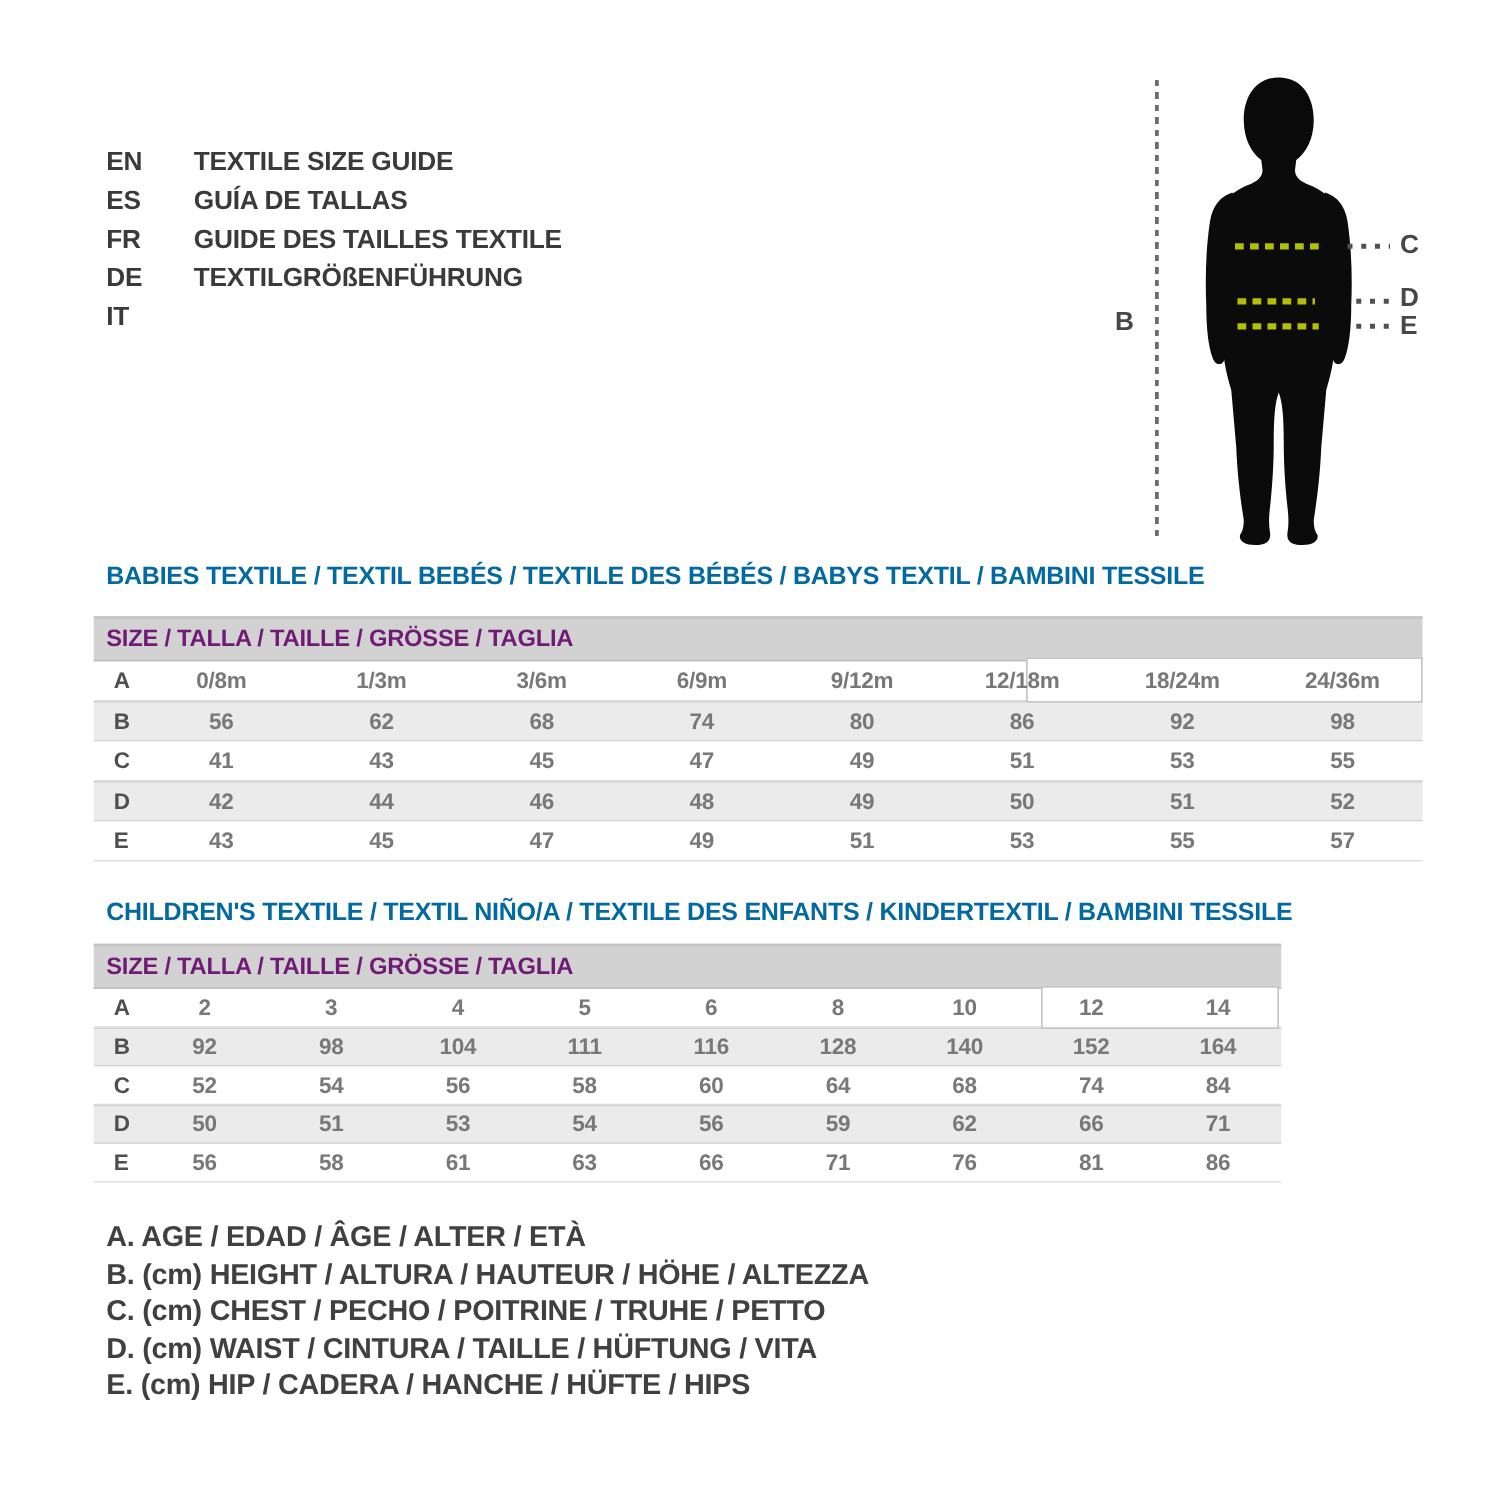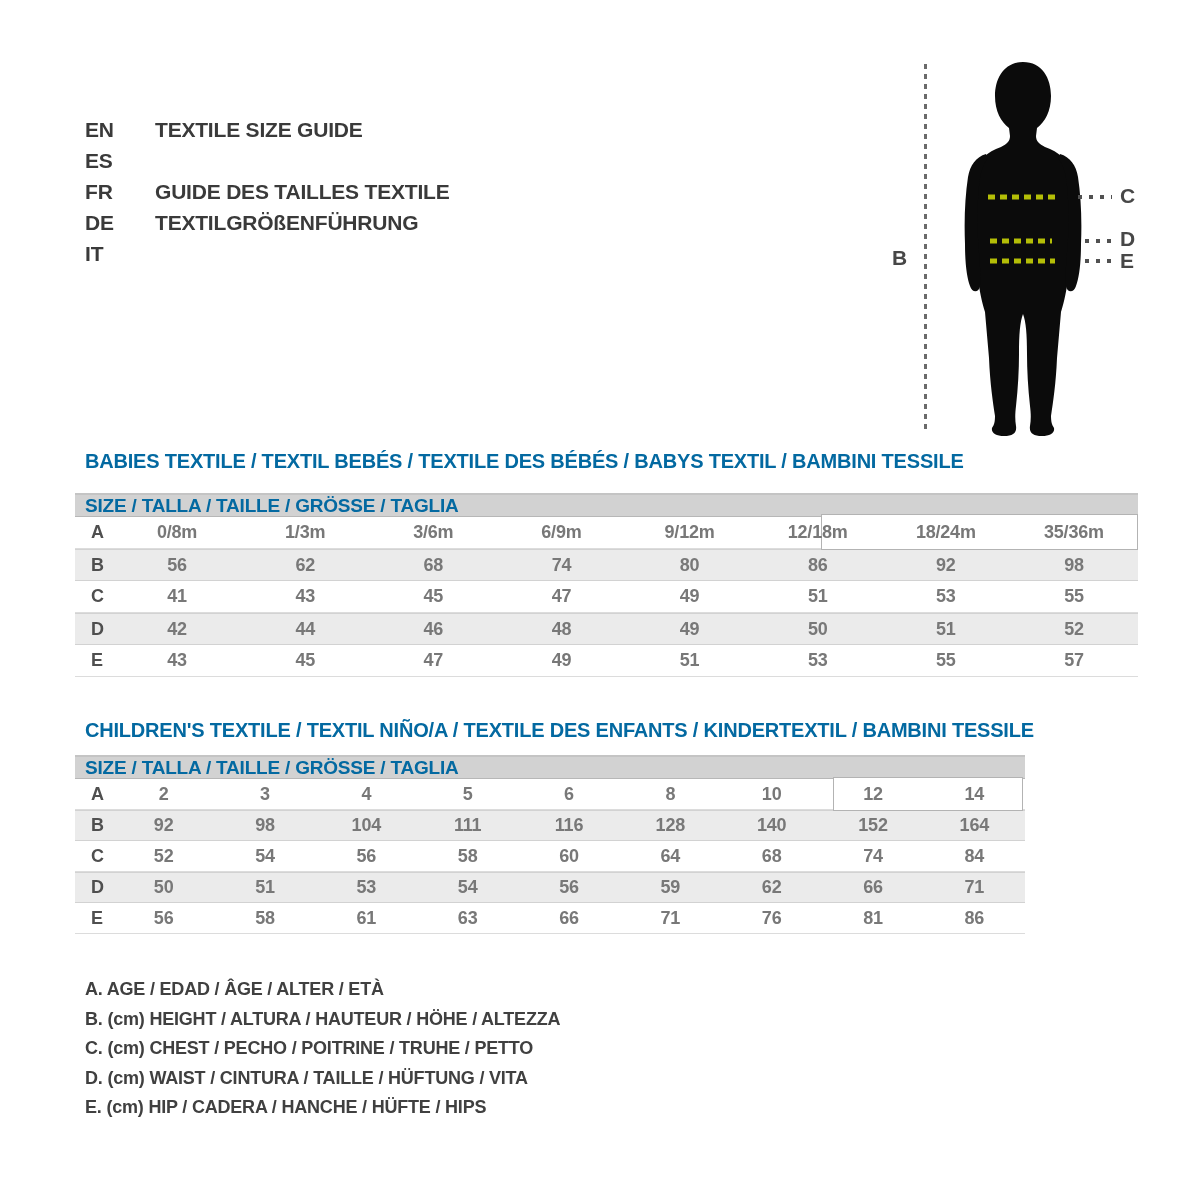--- a/index.html
+++ b/index.html
@@ -31,52 +31,53 @@
   
   .section-heading { position:absolute; left:85px; font-size:20px; color:#0369a1; white-space:nowrap; }
   .babies-heading   { top:450px; }
   .children-heading { top:719px; }
 
   
   .size-table { position:absolute; left:75px; }
   .babies-table   { top:493px; width:1063px; }
   .children-table { top:755px; width:950px;  }
   .size-bar {
-    height:24px; background:#d2d2d2; border-top:2px solid #c4c4c4; border-bottom:1px solid #b7b7b7;
+    height:36px; background:#d2d2d2; border-top:2px solid #c4c4c4; border-bottom:1px solid #b7b7b7;
     display:flex; align-items:center; padding-left:10px;
-    font-size:19px; color:#0369a1; white-space:nowrap;
+    font-size:19px; color:#701a75; white-space:nowrap;
   }
   .tbody { position:relative; }
   .trow { display:grid; height:32px; align-items:center; border-bottom:1px solid #dcdcdc; }
   .children-table .trow { height:31px; }
   .trow.alt { background:#ebebeb; border-top:1px solid #d2d2d2; border-bottom:1px solid #d2d2d2; }
   .babies-grid   { grid-template-columns:38px repeat(8,1fr); }
   .children-grid { grid-template-columns:38px repeat(9,1fr); }
   .tlabel { font-size:18px; color:#4f4f4f; padding-left:16px; position:relative; z-index:2; }
   .tcell  { font-size:18px; color:#787878; text-align:center; position:relative; z-index:2; }
   .sel-box { position:absolute; background:#fff; border:1px solid #b3b3b3; z-index:1; }
   .babies-sel   { left:746px; top:-3px; width:317px; height:36px; }
   .children-sel { left:758px; top:-2px; width:190px; height:34px; }
 
   
   .legend-block { position:absolute; left:85px; top:975px; }
-  .legend-line { height:29.5px; display:flex; align-items:center; font-size:18px; color:#404040; white-space:nowrap; }
+  .legend-line { height:29.5px; display:flex; align-items:center; font-size:23px; color:#404040; white-space:nowrap; }
 </style>
 </head>
 <body>
 
 <div class="page">
 
   <div class="lang-block" id="lang-rows">
       <div class="lang-row">
         <span class="lang-code">EN</span>
         <span class="lang-title">TEXTILE SIZE GUIDE</span>
       </div>
       <div class="lang-row">
         <span class="lang-code">ES</span>
+        <span class="lang-title">GUÍA DE TALLAS</span>
       </div>
       <div class="lang-row">
         <span class="lang-code">FR</span>
         <span class="lang-title">GUIDE DES TAILLES TEXTILE</span>
       </div>
       <div class="lang-row">
         <span class="lang-code">DE</span>
         <span class="lang-title">TEXTILGRÖßENFÜHRUNG</span>
       </div>
       <div class="lang-row">
@@ -167,21 +168,21 @@
       <div class="sel-box babies-sel"></div>
     <div class="trow babies-grid">
           <span class="tlabel">A</span>
           <span class="tcell">0/8m</span>
           <span class="tcell">1/3m</span>
           <span class="tcell">3/6m</span>
           <span class="tcell">6/9m</span>
           <span class="tcell">9/12m</span>
           <span class="tcell">12/18m</span>
           <span class="tcell">18/24m</span>
-          <span class="tcell">35/36m</span>
+          <span class="tcell">24/36m</span>
         </div>
         <div class="trow babies-grid alt">
           <span class="tlabel">B</span>
           <span class="tcell">56</span>
           <span class="tcell">62</span>
           <span class="tcell">68</span>
           <span class="tcell">74</span>
           <span class="tcell">80</span>
           <span class="tcell">86</span>
           <span class="tcell">92</span>

